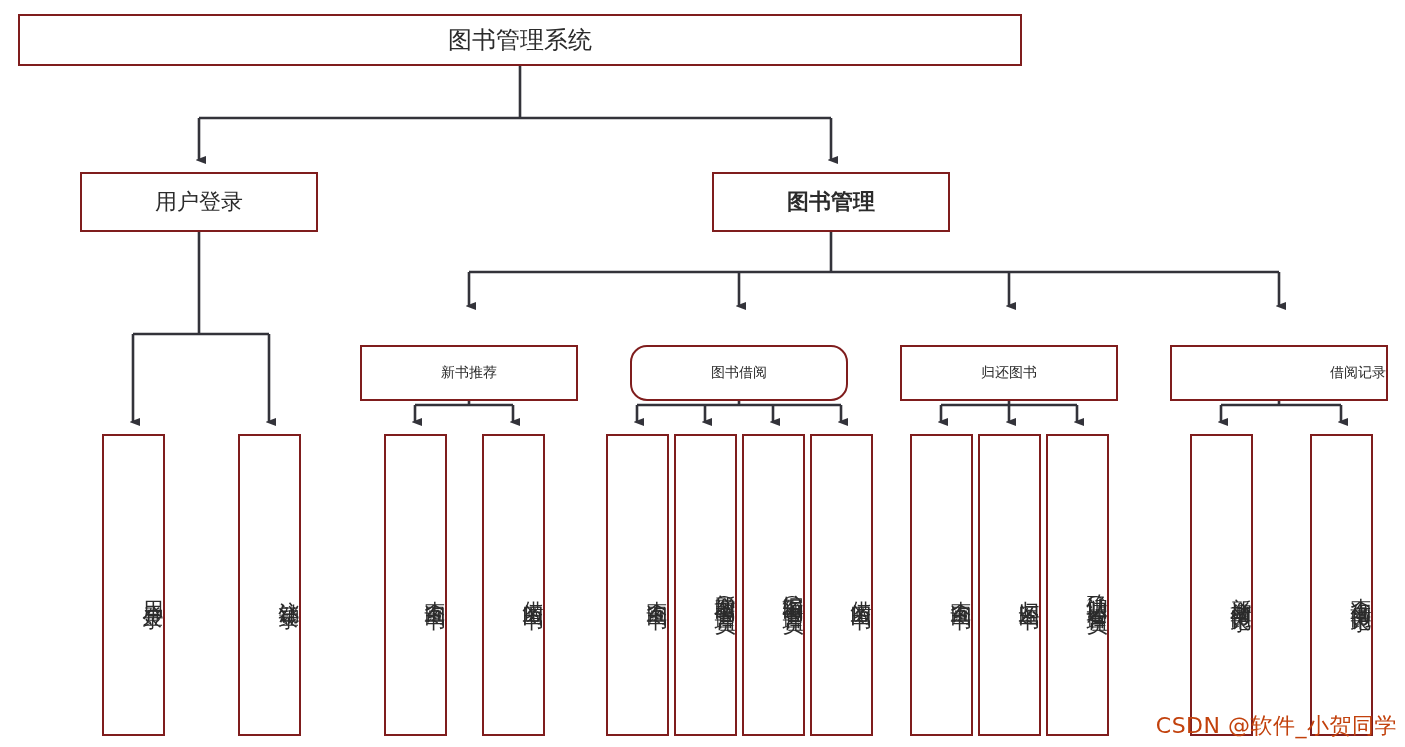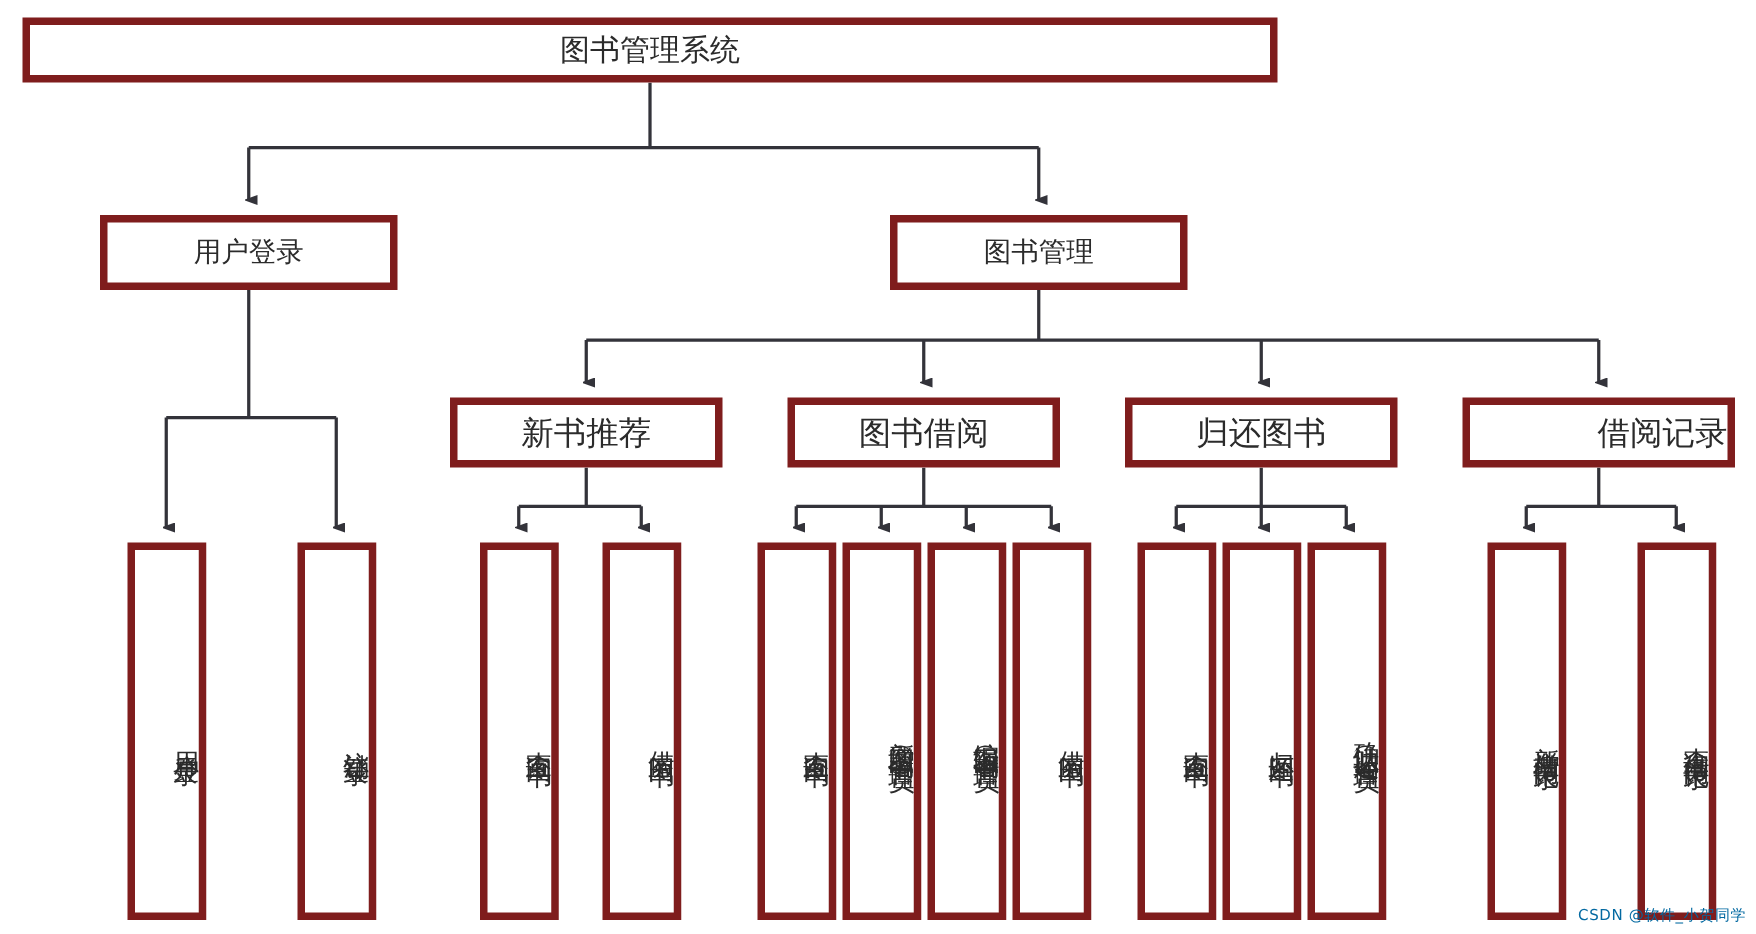--- a/index.html
+++ b/index.html
@@ -14,34 +14,35 @@
     position: relative;
     width: 1405px;
     height: 747px;
     background: #ffffff;
     overflow: hidden;
   }
   .node {
     position: absolute;
     box-sizing: border-box;
     background: #ffffff;
-    border: 6px solid #7f1d1d;
+    border: 2px solid #7f1d1d;
     display: flex;
     align-items: center;
     justify-content: center;
     color: #2b2b2b;
   }
   .node.root {
     font-size: 24px;
   }
   .node.lvl2 {
     font-size: 22px;
   }
   .node.lvl3 {
-    font-size: 26px;
+    font-size: 14px;
+    margin-top: 27px;
   }
   .node.leaf {
     font-size: 21px;
     writing-mode: vertical-rl;
     text-orientation: upright;
     align-items: flex-start;
     justify-content: center;
     padding-top: 10px;
     letter-spacing: 3px;
     line-height: 1;
@@ -56,22 +57,22 @@
     left: 0;
     top: 0;
     width: 1405px;
     height: 747px;
     pointer-events: none;
   }
   .watermark {
     position: absolute;
     right: 8px;
     bottom: 6px;
-    font-size: 12px;
-    color: #0369a1;
+    font-size: 22px;
+    color: #c2410c;
     letter-spacing: 0.5px;
     white-space: nowrap;
   }
 </style>
 </head>
 <body>
 
 <div id="canvas">
 
   <svg class="edge-layer" viewBox="0 0 1405 747" xmlns="http://www.w3.org/2000/svg">
@@ -137,29 +138,29 @@
   </svg>
 
   <div class="node root" style="left:18px; top:14px; width:1004px; height:52px;">
     <span class="nodetext">图书管理系统</span>
   </div>
 
   <div class="node lvl2" style="left:80px; top:172px; width:238px; height:60px;">
     <span class="nodetext">用户登录</span>
   </div>
 
-  <div class="node lvl2" style="left:712px; top:172px; width:238px; height:60px;">
+  <div class="node lvl2" style="left:712px; top:172px; width:238px; height:60px;font-weight:bold;">
     <span class="nodetext">图书管理</span>
   </div>
 
   <div class="node lvl3" style="left:360px; top:318px; width:218px; height:56px;">
     <span class="nodetext">新书推荐</span>
   </div>
 
-  <div class="node lvl3" style="left:630px; top:318px; width:218px; height:56px;">
+  <div class="node lvl3" style="left:630px; top:318px; width:218px; height:56px;border-radius:17px;">
     <span class="nodetext">图书借阅</span>
   </div>
 
   <div class="node lvl3" style="left:900px; top:318px; width:218px; height:56px;">
     <span class="nodetext">归还图书</span>
   </div>
 
   <div class="node lvl3" style="left:1170px; top:318px; width:218px; height:56px;justify-content:flex-end;">
     <span class="nodetext">借阅记录</span>
   </div>

